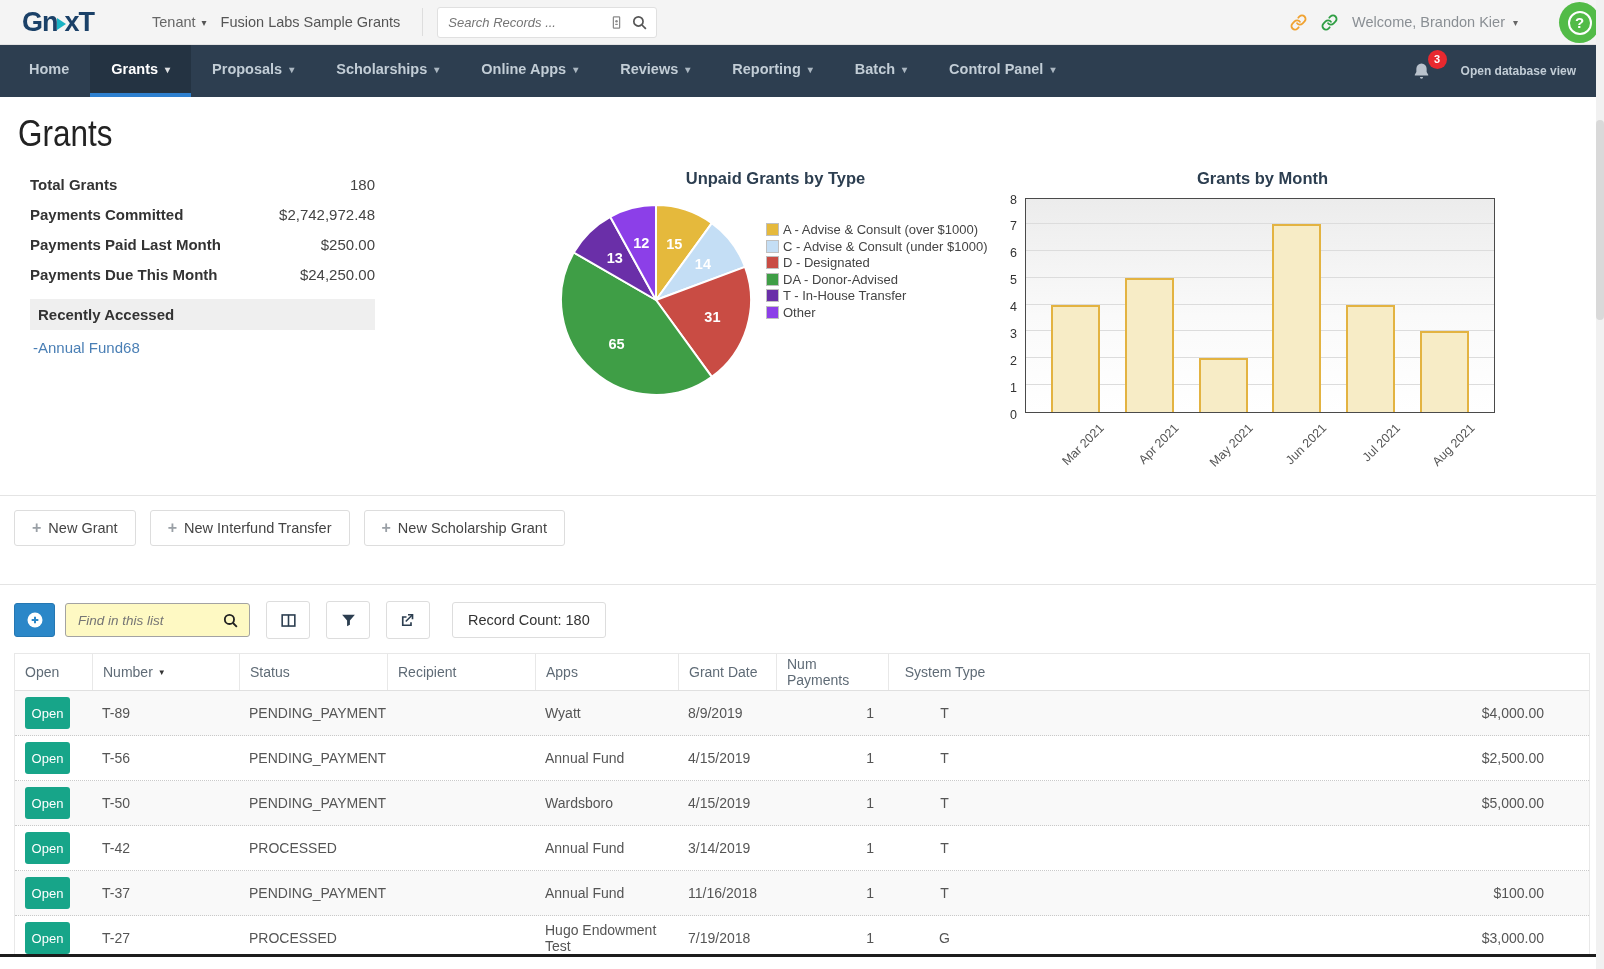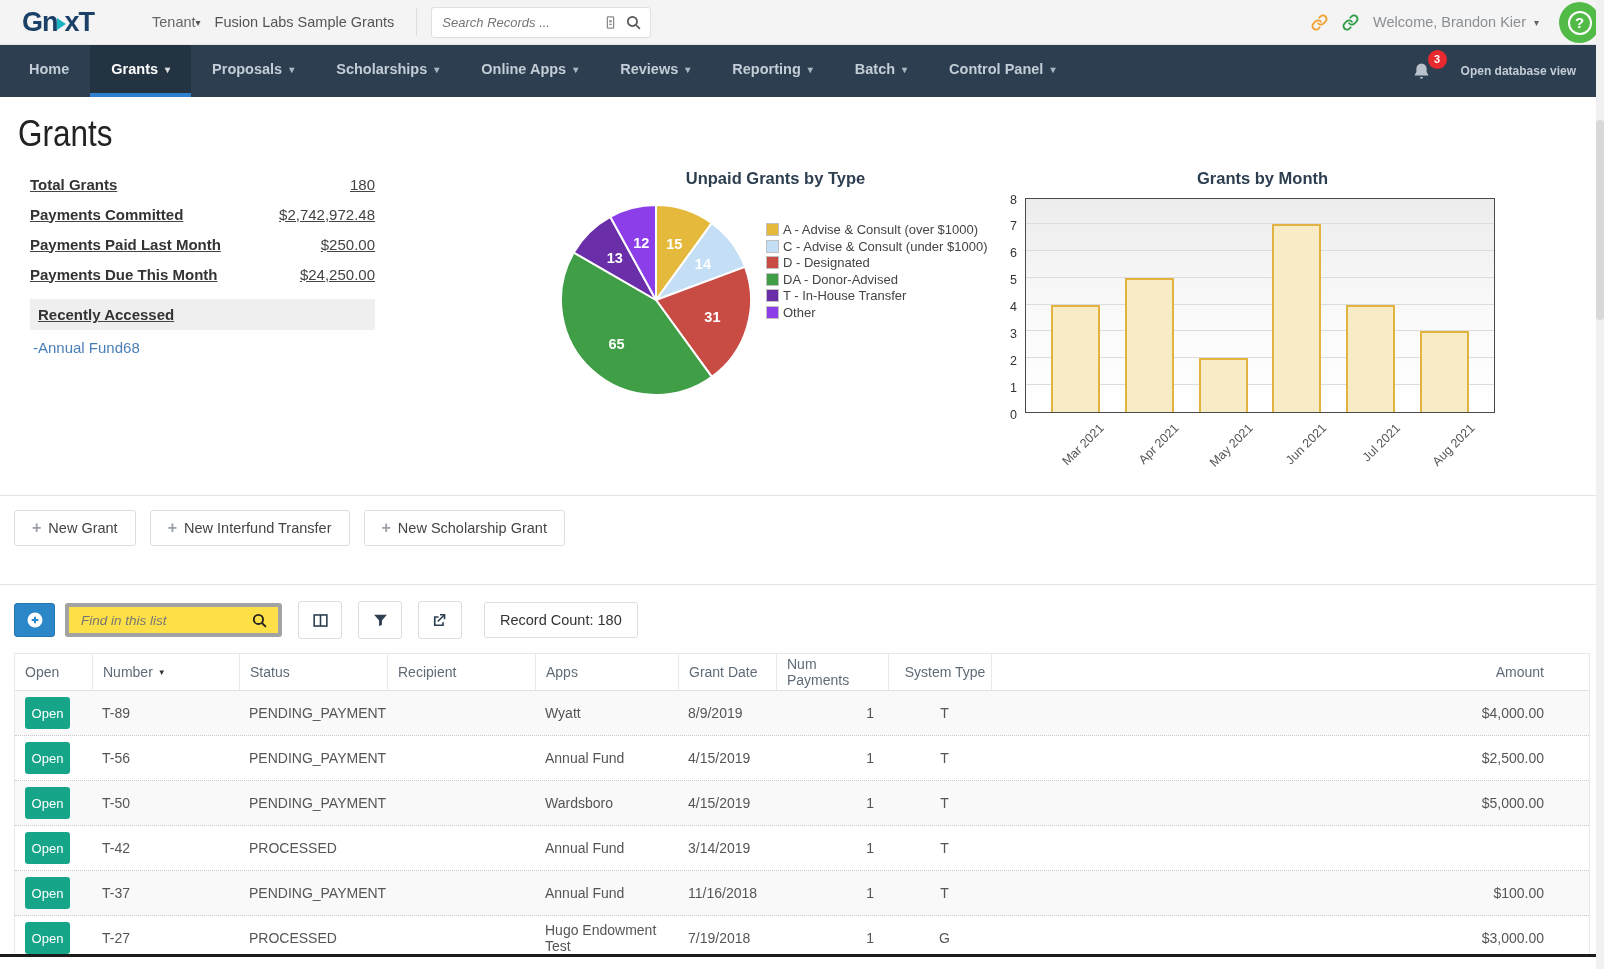--- a/index.html
+++ b/index.html
@@ -9,31 +9,31 @@
     font-family:"Liberation Sans", sans-serif; background:#fff; color:#444;
   }
 
   
   .topbar {
     height:45px; background:#f4f4f4; border-bottom:1px solid #e3e3e3;
     display:flex; align-items:center; padding:0 14px; position:relative;
   }
   .logo { font-size:27px; font-weight:bold; color:#1b4168; letter-spacing:-1px; display:flex; align-items:center; margin:0 58px 0 8px; }
   .logo .tri { width:0; height:0; border-left:9px solid #1ab3c4; border-top:6px solid transparent; border-bottom:6px solid transparent; margin:4px -1px 0 -1px; }
-  .tenant-label { color:#666; font-size:14.5px; display:flex; align-items:center; margin-right:14px; cursor:pointer; }
+  .tenant-label { color:#666; font-size:14.5px; display:flex; align-items:center; gap:6px; margin-right:14px; cursor:pointer; }
   .tenant-label .caret { font-size:10px; color:#555; }
   .tenant-value { color:#555; font-size:14.5px; margin-right:22px; }
   .tb-divider { width:1px; height:28px; background:#ddd; margin-right:14px; }
   .searchbox {
     width:220px; height:31px; background:#fff; border:1px solid #e0e0e0; border-radius:3px;
     display:flex; align-items:center; padding:0 8px;
   }
   .searchbox input { border:none; outline:none; flex:1; min-width:0; font-style:italic; font-size:13px; color:#777; background:transparent; font-family:"Liberation Sans",sans-serif; }
   .searchbox svg { flex:none; }
-  .topbar-right { margin-left:auto; display:flex; align-items:center; gap:14px; padding-right:51px; }
+  .topbar-right { margin-left:auto; display:flex; align-items:center; gap:14px; padding-right:72px; }
   .linkicon { display:flex; }
   .welcome { color:#8a8f94; font-size:14.5px; display:flex; align-items:center; gap:8px; cursor:pointer; }
   .welcome .caret { font-size:10px; color:#666; }
   .help-btn {
     position:absolute; right:4px; top:2px; width:41px; height:41px; border-radius:50%;
     background:#52bb47; display:flex; align-items:center; justify-content:center; cursor:pointer;
   }
   .help-inner {
     width:24px; height:24px; border-radius:50%; border:2px solid #fff;
     display:flex; align-items:center; justify-content:center; color:#fff; font-weight:bold; font-size:15px;
@@ -57,21 +57,21 @@
   }
   .open-db { color:#c2cdd6; font-size:12px; font-weight:bold; cursor:pointer; }
 
   
   .page-title {
     font-size:37px; font-weight:500; color:#222; margin:16px 0 6px 18px;
     transform:scaleX(.85); transform-origin:left center; letter-spacing:0;
   }
   .dashboard { display:flex; align-items:flex-start; }
 
-  .stats { width:345px; margin-left:30px; margin-top:8px; font-size:15px;text-decoration:underline; }
+  .stats { width:345px; margin-left:30px; margin-top:8px; font-size:15px; }
   .stat-row { display:flex; justify-content:space-between; padding:6.5px 0; }
   .stat-label { font-weight:bold; color:#333; }
   .stat-value { color:#444; }
   .recent-band { background:#efefef; font-weight:bold; color:#333; padding:7px 8px; margin-top:10px; }
   .recent-link { display:inline-block; color:#4a7fb5; margin:9px 0 16px 3px; cursor:pointer; text-decoration:none; font-size:15px; }
 
   .chart-title { text-align:center; color:#2c3e50; font-weight:bold; font-size:16.5px; margin:8px 0 10px 0; }
 
   .pie-block { margin-left:183px; width:435px; }
   .pie-flex { display:flex; }
@@ -104,21 +104,21 @@
     background:#fff; border:1px solid #ddd; border-radius:3px; padding:9px 17px;
     font-size:14.5px; color:#444; cursor:pointer; display:flex; align-items:center; gap:7px;
     font-family:"Liberation Sans",sans-serif;
   }
   .action-btn .plus { color:#9aa0a6; font-weight:bold; font-size:16px; line-height:14px; }
 
   
   .list-section { margin-top:26px; border-top:1px solid #e4e4e4; padding:16px 14px 0 14px; }
   .toolbar { display:flex; align-items:center; gap:10px; }
   .add-btn { width:41px; height:34px; background:#2b87c8; border:1px solid #2577b2; border-radius:3px; display:flex; align-items:center; justify-content:center; cursor:pointer; }
-  .findbox { width:217px; height:34px; border:4px solid #a3a3a3; border-radius:3px; background:#fde047; display:flex; align-items:center; padding:0 10px; }
+  .findbox { width:185px; height:34px; border:1px solid #a3a3a3; border-radius:3px; background:#fef9c3; display:flex; align-items:center; padding:0 10px; }
   .findbox input { border:none; outline:none; flex:1; min-width:0; font-style:italic; font-size:13.5px; color:#777; background:transparent; font-family:"Liberation Sans",sans-serif; }
   .tool-btn { width:44px; height:38px; background:#fff; border:1px solid #ddd; border-radius:3px; display:flex; align-items:center; justify-content:center; cursor:pointer; margin-left:6px; }
   .record-count { border:1px solid #ddd; border-radius:3px; padding:9px 15px; font-size:14.5px; color:#333; margin-left:12px; }
 
   
   .grid { margin-top:14px; border:1px solid #e8e8e8; border-bottom:none; }
   .thead { display:flex; height:37px; align-items:center; color:#5f6b76; font-size:14px; border-bottom:1px solid #e0e0e0; background:#fff; }
   .th { padding-left:10px; display:flex; align-items:center; gap:5px; height:100%; border-left:1px solid #e8e8e8; }
   .th:first-child { border-left:none; }
   .th .sortcaret { font-size:8px; color:#333; }
@@ -450,23 +450,20 @@
         </div>
         <div class="th">
           <span>Grant Date</span>
         </div>
         <div class="th">
           <span>Num Payments</span>
         </div>
         <div class="th">
           <span>System Type</span>
         </div>
-        <div class="th">
-          <span>Amount</span>
-        </div>
       </div>
     <div id="table-body">
         <div class="tr odd">
           <div class="td"><button class="open-btn">Open</button></div>
           <div class="td">T-89</div>
           <div class="td">PENDING_PAYMENT</div>
           <div class="td"></div>
           <div class="td">Wyatt</div>
           <div class="td">8/9/2019</div>
           <div class="td">1</div>

